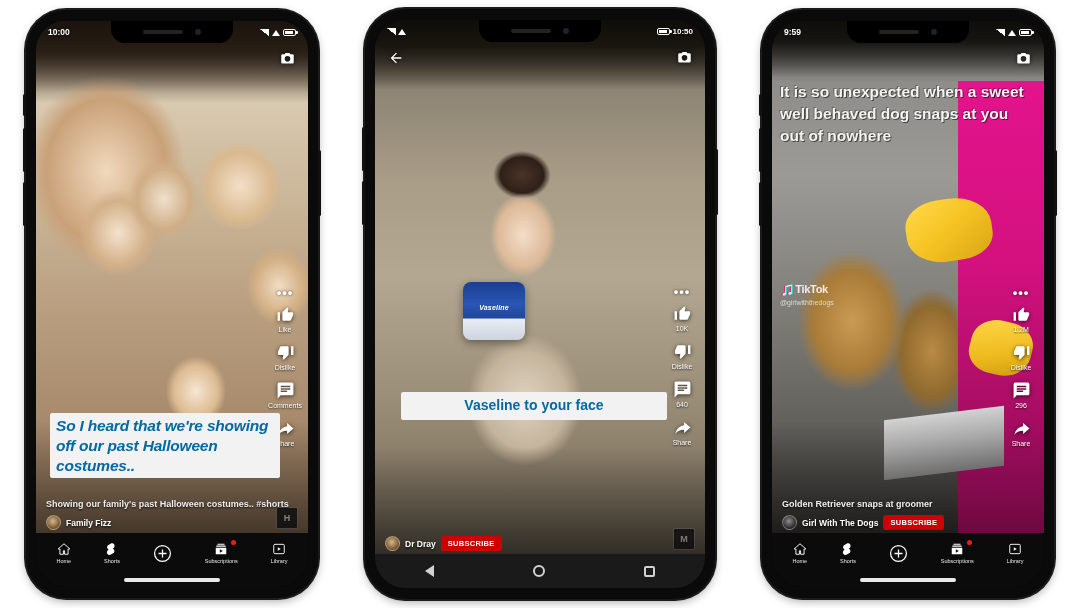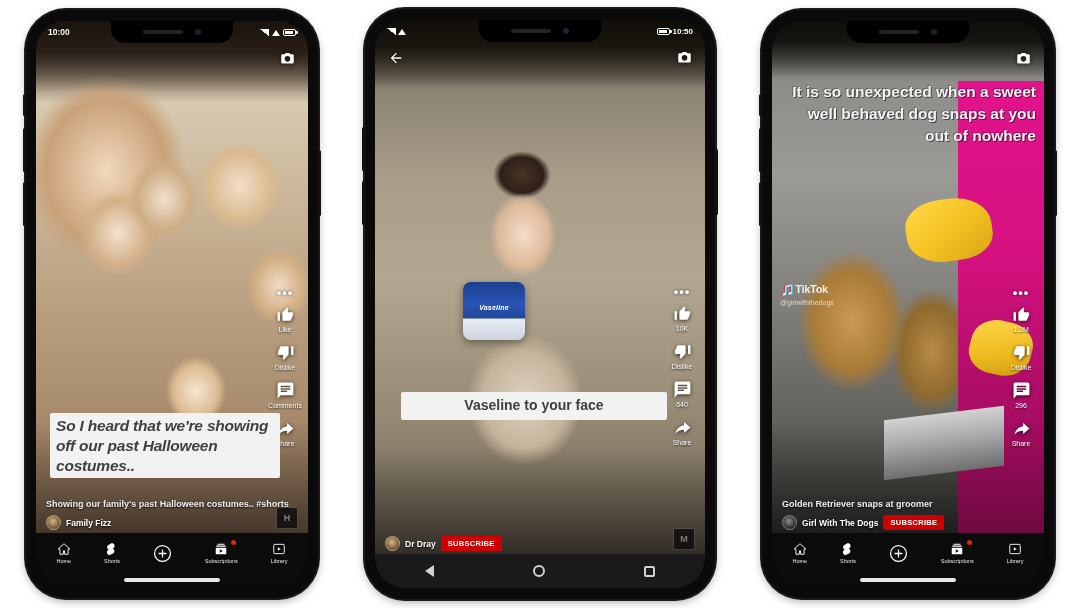--- a/index.html
+++ b/index.html
@@ -99,32 +99,32 @@
     position: absolute; top: 30px; left: 12px; z-index: 22;
     width: 18px; height: 16px;
     filter: drop-shadow(0 0 2px rgba(0,0,0,.8));
   }
   .backarrow svg { width:100%; height:100%; fill:#fff; }
 
   
   .caption-box {
     position: absolute; left: 14px; right: 28px; z-index: 25;
     background: #f2f2f2;
-    color: #404040;
+    color: #0369a1;
     font-weight: bold;
     line-height: 1.28;
     padding: 3px 6px;
     border-radius: 2px;
   }
   .cap-1 { top: 392px; font-size: 15.5px; letter-spacing: -.2px; font-style: italic; }
   .cap-2 { top: 372px; left: 26px; right: 38px; font-size: 14px; text-align: center; padding: 5px 8px; }
 
   .cap-3 {
     position: absolute; top: 60px; left: 8px; right: 8px; z-index: 25;
-    color: #f4f4f4; font-size: 15.5px; font-weight: bold; text-align: right;
+    color: #f4f4f4; font-size: 15.5px; font-weight: bold; text-align: left;
     line-height: 1.42;
     text-shadow: 1px 1px 0 rgba(0,0,0,.55), -1px -1px 0 rgba(0,0,0,.3);
   }
 
   
   .tiktok-wm {
     position: absolute; left: 8px; top: 258px; z-index: 24;
     color: #fff; opacity: .85;
   }
   .tiktok-wm .tt-row { display: flex; align-items: center; gap: 1px; }
@@ -495,20 +495,30 @@
     <div class="side-btn sb-silent"></div>
     <div class="side-btn sb-vol-up"></div>
     <div class="side-btn sb-vol-dn"></div>
     <div class="side-btn sb-power"></div>
 
     <div class="screen">
       <div class="notch">
         <div class="speaker"></div>
         <div class="cam"></div>
       </div>
+      <div class="statusbar">
+        <span>9:59</span>
+        <span class="right">
+          <i class="sig"></i>
+          <i class="wifi"></i>
+          <i class="batt">
+              <i></i>
+            </i>
+        </span>
+      </div>
 
       <div class="video ph3">
         <div class="pinkwall"></div>
         <div class="tub"></div>
         <div class="glove"></div>
         <div class="glove2"></div>
 
         <div class="topicon">
           <svg viewBox="0 0 24 24">
               <path d="M20 5h-3.2l-1.8-2H9L7.2 5H4a2 2 0 0 0-2 2v11a2 2 0 0 0 2 2h16a2 2 0 0 0 2-2V7a2 2 0 0 0-2-2zm-8 12a4.5 4.5 0 1 1 0-9 4.5 4.5 0 0 1 0 9z"></path>

